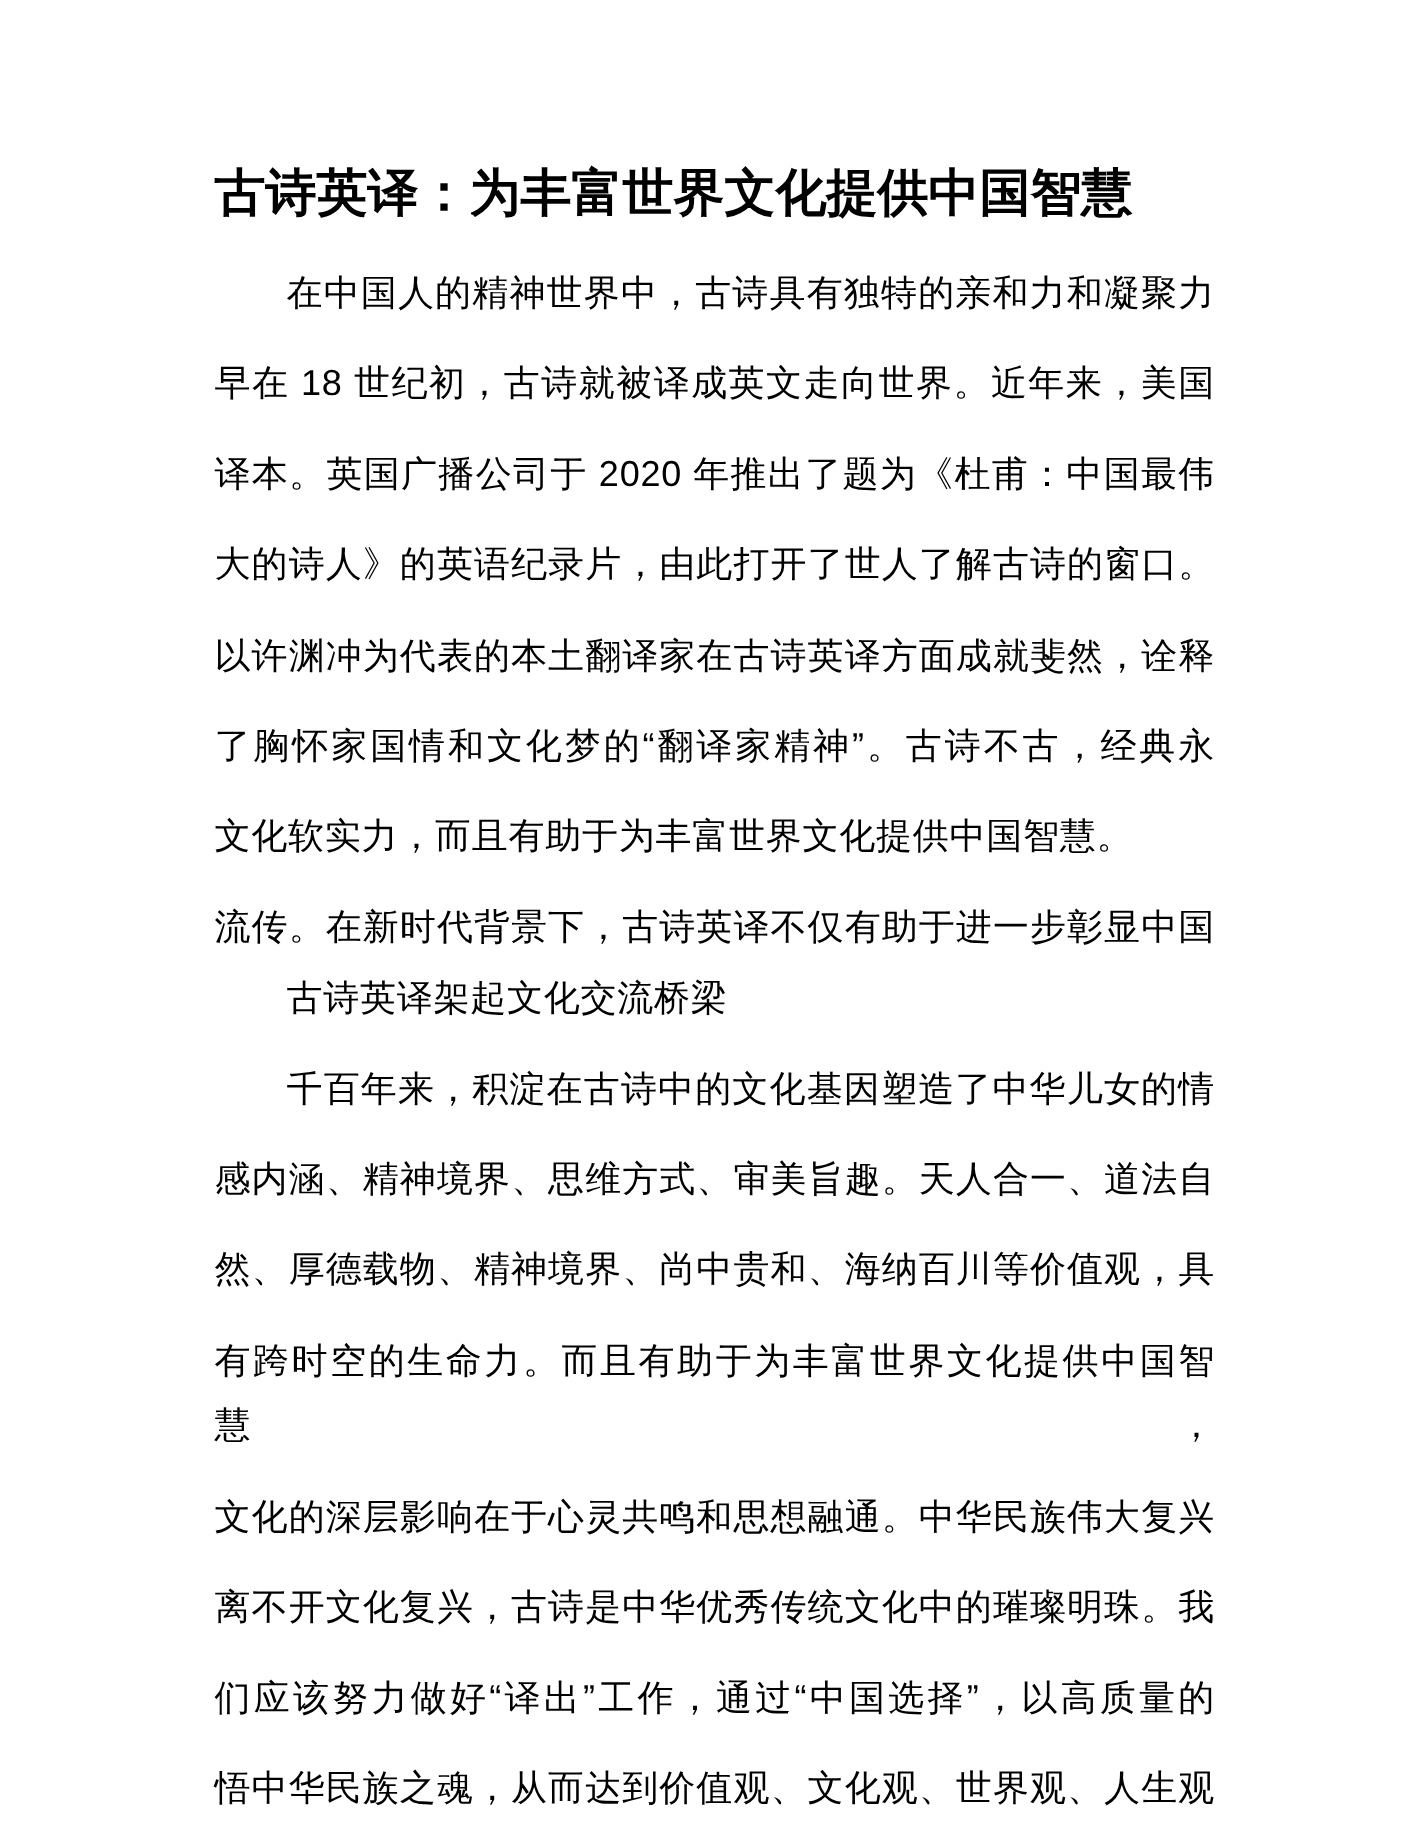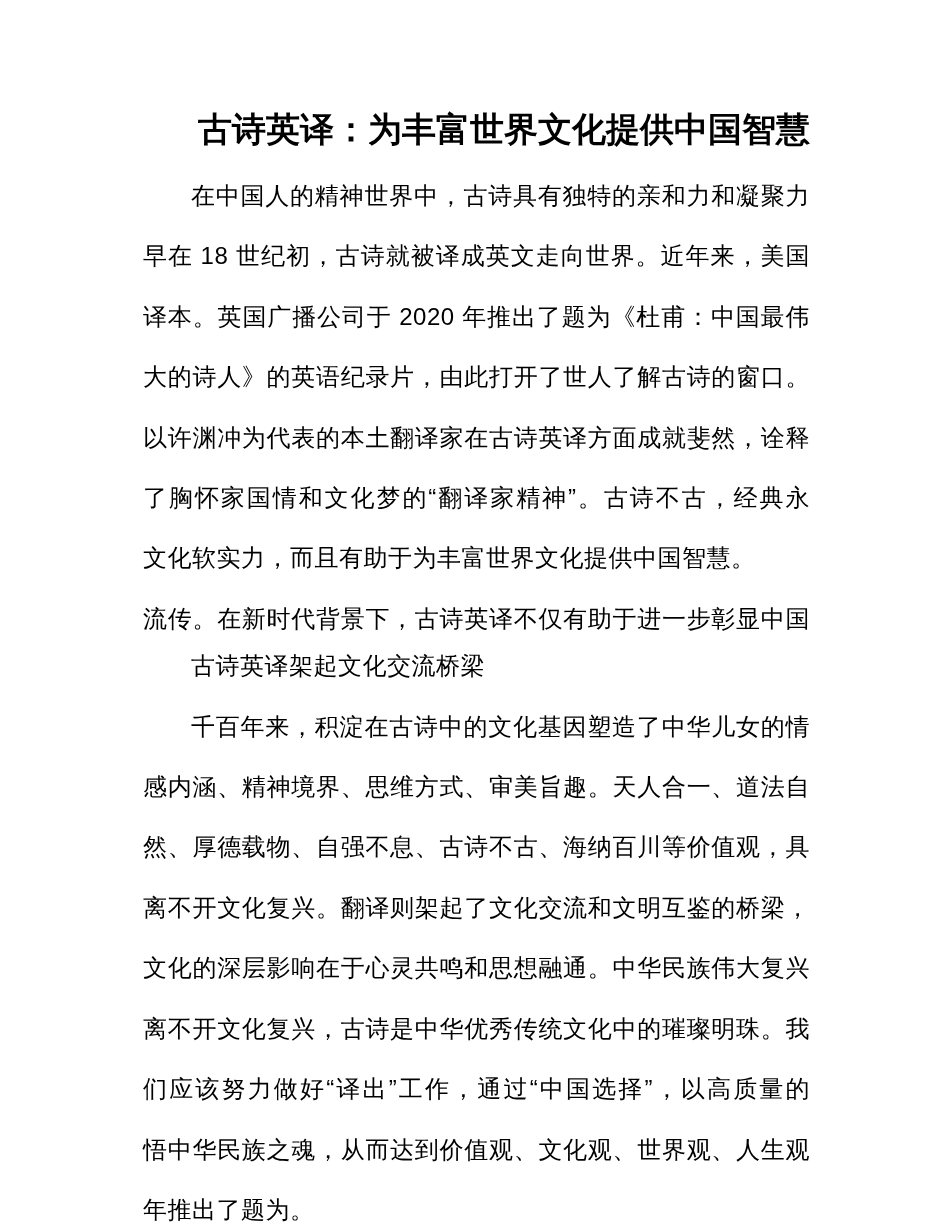--- a/index.html
+++ b/index.html
@@ -16,21 +16,21 @@
     font-family: "Liberation Sans", "DejaVu Sans", sans-serif;
     color: #000000;
     box-sizing: border-box;
     padding: 105px 140px 0 143px;
   }
   .doc-title {
     margin: 0 0 21px 0;
     font-size: 34px;
     font-weight: 700;
     line-height: 48px;
-    text-align: right;
+    text-align: left;
     letter-spacing: 0px;
     color: #000000;
   }
   .para {
     margin: 0;
     padding: 0;
   }
   .line {
     font-size: 24px;
     line-height: 43.4px;
@@ -71,22 +71,22 @@
     <div class="line just">了胸怀家国情和文化梦的“翻译家精神”。古诗不古，经典永</div>
     <div class="line">文化软实力，而且有助于为丰富世界文化提供中国智慧。</div>
     <div class="line just">流传。在新时代背景下，古诗英译不仅有助于进一步彰显中国</div>
   </div>
 
   <div class="line indent subheading">古诗英译架起文化交流桥梁</div>
 
   <div class="para para-2">
     <div class="line indent just">千百年来，积淀在古诗中的文化基因塑造了中华儿女的情</div>
     <div class="line just">感内涵、精神境界、思维方式、审美旨趣。天人合一、道法自</div>
-    <div class="line just">然、厚德载物、自强不息、古诗不古、海纳百川等价值观，具</div>
-    <div class="line just">离不开文化复兴。翻译则架起了文化交流和文明互鉴的桥梁，</div>
+    <div class="line just">然、厚德载物、精神境界、尚中贵和、海纳百川等价值观，具</div>
+    <div class="line just">有跨时空的生命力。而且有助于为丰富世界文化提供中国智慧，</div>
     <div class="line just">文化的深层影响在于心灵共鸣和思想融通。中华民族伟大复兴</div>
     <div class="line just">离不开文化复兴，古诗是中华优秀传统文化中的璀璨明珠。我</div>
     <div class="line just">们应该努力做好“译出”工作，通过“中国选择”，以高质量的</div>
     <div class="line just">悟中华民族之魂，从而达到价值观、文化观、世界观、人生观</div>
     <div class="line">年推出了题为。</div>
   </div>
 
 </div>
 
 </body></html>

